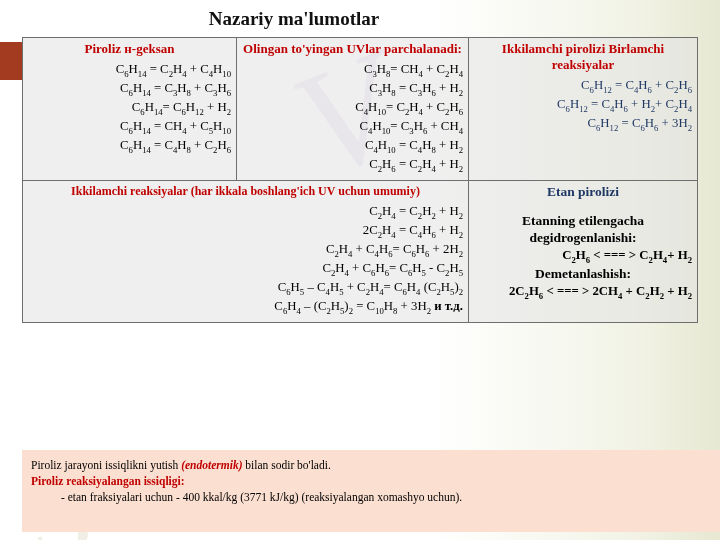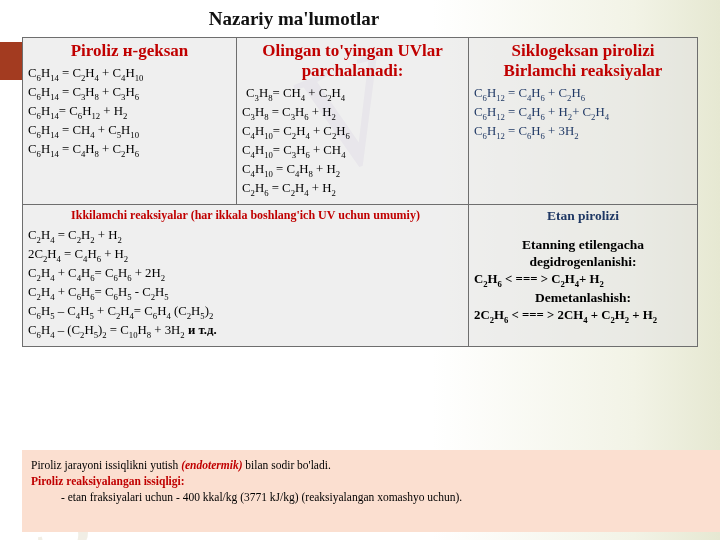--- a/index.html
+++ b/index.html
@@ -82,30 +82,31 @@
     background: rgba(226,226,226,0.55);
   }
   .table-main td {
     border: 1px solid #6e6e6e;
     vertical-align: top;
     padding: 3px 5px 5px 5px;
   }
   .col-head {
     text-align: center;
     font-weight: bold;
-    font-size: 17px;
+    font-size: 13px;
     padding-bottom: 4px;
   }
   .hdr-red { color: #c00000; }
 
   .eq {
     font-size: 12.8px;
     color: #000000;
     line-height: 1.32;
     white-space: nowrap;
+    text-align: right;
   }
   .eq.blue { color: #1f3864; }
   .eq.indent { padding-left: 4px; }
   sub { font-size: 0.68em; vertical-align: sub; }
 
   .cell-pad { padding-top: 4px; }
 
   .sec-head {
     text-align: center;
     font-weight: bold;
@@ -114,21 +115,21 @@
     line-height: 1.25;
   }
   .sec-head-navy {
     text-align: center;
     font-weight: bold;
     font-size: 13.5px;
     color: #1f3864;
     line-height: 1.25;
   }
   .centered {
-    text-align: left;
+    text-align: right;
   }
   .bold { font-weight: bold; }
 
   
   .note-box {
     position: absolute;
     left: 22px;
     top: 450px;
     width: 704px;
     height: 82px;
@@ -186,21 +187,21 @@
         <td>
           <div class="col-head hdr-red">Olingan to'yingan UVlar parchalanadi:</div>
           <div class="eq indent">C<sub>3</sub>H<sub>8</sub>= CH<sub>4</sub> + C<sub>2</sub>H<sub>4</sub></div>
           <div class="eq">C<sub>3</sub>H<sub>8</sub> = C<sub>3</sub>H<sub>6</sub> + H<sub>2</sub></div>
           <div class="eq">C<sub>4</sub>H<sub>10</sub>= C<sub>2</sub>H<sub>4</sub> + C<sub>2</sub>H<sub>6</sub></div>
           <div class="eq">C<sub>4</sub>H<sub>10</sub>= C<sub>3</sub>H<sub>6</sub> + CH<sub>4</sub></div>
           <div class="eq">C<sub>4</sub>H<sub>10</sub> = C<sub>4</sub>H<sub>8</sub> + H<sub>2</sub></div>
           <div class="eq">C<sub>2</sub>H<sub>6</sub> = C<sub>2</sub>H<sub>4</sub> + H<sub>2</sub></div>
         </td>
         <td>
-          <div class="col-head hdr-red">Siklogeksan pirolizi Birlamchi reaksiyalar</div>
+          <div class="col-head hdr-red">Ikkilamchi pirolizi Birlamchi reaksiyalar</div>
           <div class="eq blue">C<sub>6</sub>H<sub>12</sub> = C<sub>4</sub>H<sub>6</sub> + C<sub>2</sub>H<sub>6</sub></div>
           <div class="eq blue">C<sub>6</sub>H<sub>12</sub> = C<sub>4</sub>H<sub>6</sub> + H<sub>2</sub>+ C<sub>2</sub>H<sub>4</sub></div>
           <div class="eq blue">C<sub>6</sub>H<sub>12</sub> = C<sub>6</sub>H<sub>6</sub> + 3H<sub>2</sub></div>
         </td>
       </tr>
       <tr>
         <td colspan="2">
           <div class="sec-head">Ikkilamchi reaksiyalar (har ikkala boshlang'ich UV uchun umumiy)</div>
           <div class="eq cell-pad">C<sub>2</sub>H<sub>4</sub> = C<sub>2</sub>H<sub>2</sub> + H<sub>2</sub></div>
           <div class="eq">2C<sub>2</sub>H<sub>4</sub> = C<sub>4</sub>H<sub>6</sub> + H<sub>2</sub></div>

